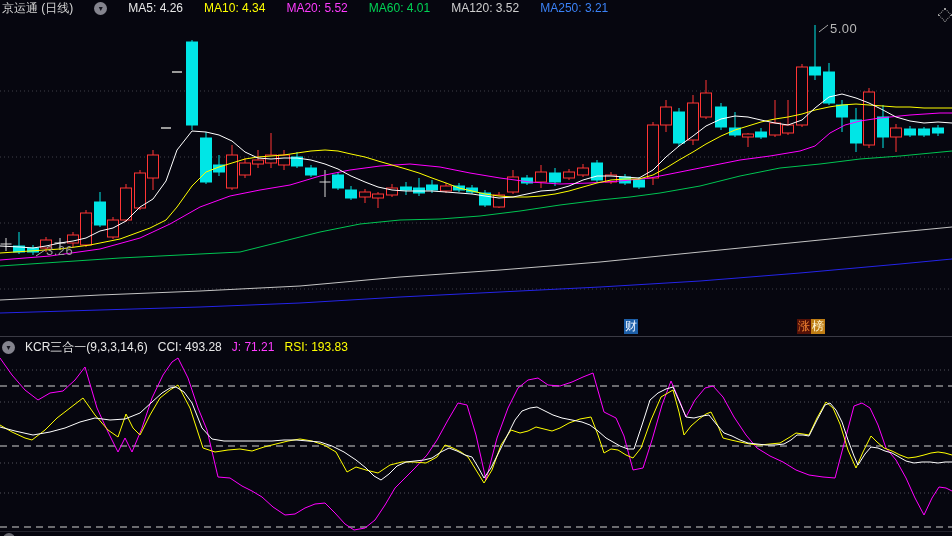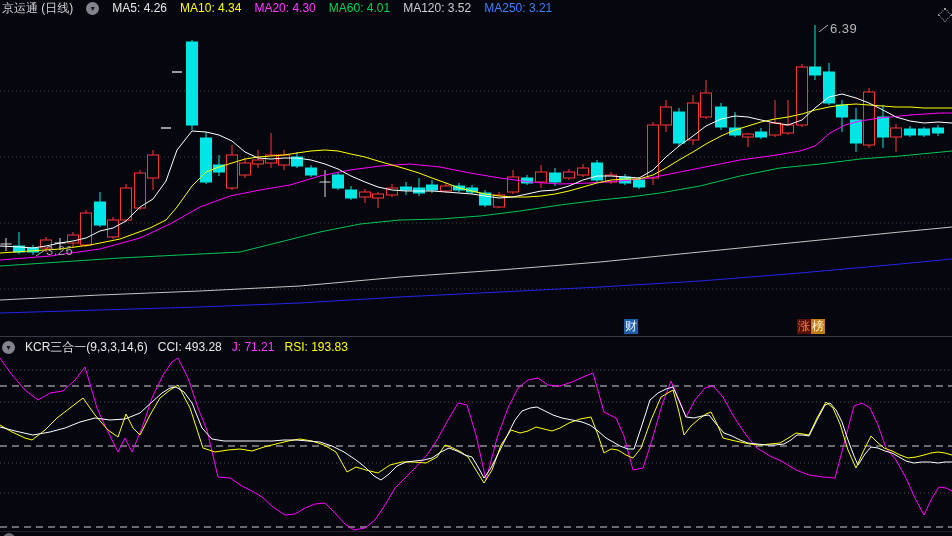--- a/index.html
+++ b/index.html
@@ -1,20 +1,20 @@
 <!DOCTYPE html>
 <html><head>
 <meta charset="utf-8">
 <style>
   html,body{margin:0;padding:0;background:#000;}
   .screen{position:relative;width:952px;height:536px;background:#06060f;overflow:hidden;
           font-family:"Liberation Sans","DejaVu Sans",sans-serif;}
   #chart-svg{position:absolute;left:0;top:0;}
   .hdr{position:absolute;display:flex;align-items:center;font-size:12px;white-space:nowrap;}
-  .hdr-top{left:2px;top:0;height:16px;gap:13px;}
+  .hdr-top{left:2px;top:0;height:16px;gap:21px;}
   .hdr-ind{left:2px;top:339px;height:16px;gap:10px;}
   .title{color:#d6d6d6;}
   .cicon{display:inline-flex;align-items:center;justify-content:center;width:13px;height:13px;
          border-radius:50%;background:#84848e;color:#14141e;font-size:8px;line-height:13px;cursor:pointer;}
   .c-white{color:#e8e8e8;} .c-yellow{color:#ffff00;} .c-magenta{color:#ff3cff;}
   .c-green{color:#00d455;} .c-gray{color:#cfcfcf;} .c-blue{color:#3b82f6;}
   .ann{position:absolute;font-size:13px;letter-spacing:.5px;}
   .ann-high{left:830px;top:21px;color:#b8b8b8;}
   .ann-low{left:46px;top:243px;color:#9a9a9a;}
   .badge{position:absolute;top:319px;height:15px;font-size:12px;line-height:15px;cursor:pointer;}
@@ -195,27 +195,27 @@
       <polyline points="0,358 12,375 25,390 38,400 50,393 63,391 75,380 85,367 97,408 108,432 118,452 125,438 132,452 142,428 152,398 163,375 172,362 178,358 188,378 198,408 207,430 218,477 230,478 242,486 252,491 262,497 273,507 285,515 295,514 305,508 315,504 325,503 335,513 345,524 354,530 365,528 375,520 385,505 395,488 405,478 415,468 427,455 437,440 448,420 458,403 467,405 476,435 486,480 497,438 508,408 518,388 528,380 538,378 548,385 560,386 572,382 583,377 593,373 604,412 616,418 624,436 633,470 643,468 652,440 662,405 671,381 680,402 686,417 695,400 705,388 713,386 723,397 734,417 746,435 757,448 770,456 783,462 796,470 809,475 823,477 835,478 845,440 854,406 862,403 870,408 878,425 886,448 896,460 906,478 915,498 924,515 932,498 939,487 946,488 952,491" fill="none" stroke="#ff00ff" stroke-width="1"></polyline>
       <polyline points="0,425 12,432 25,438 32,440 45,430 57,418 70,408 83,398 95,415 108,430 118,437 126,414 133,428 140,435 150,415 160,398 170,390 178,385 190,408 203,448 215,452 228,450 240,449 252,451 264,447 276,444 288,441 300,439 312,441 324,445 336,452 347,472 356,467 366,470 378,473 390,465 402,462 414,462 426,463 437,457 445,445 453,448 461,452 468,457 476,470 484,483 492,470 501,445 511,430 520,433 528,431 536,427 544,429 552,431 560,428 569,423 580,419 591,417 598,435 604,453 611,449 618,450 626,455 633,458 641,448 651,420 661,397 673,390 679,412 684,435 691,426 699,419 706,414 711,412 718,426 723,438 731,440 740,442 750,444 760,445 770,444 780,443 790,437 796,433 803,434 809,435 817,418 826,402 833,408 840,424 848,450 856,468 863,452 871,436 877,442 884,448 892,451 900,455 908,458 916,457 924,455 931,453 938,452 945,453 952,455" fill="none" stroke="#ffff00" stroke-width="1"></polyline>
       <polyline points="0,427 15,431 33,435 50,432 65,428 80,422 95,418 110,420 125,419 140,413 152,402 162,393 170,388 176,387 184,392 192,403 202,428 212,439 224,441 236,441 248,441 260,441 272,441 284,440 296,440 308,441 320,442 332,446 344,452 356,460 366,468 374,476 381,480 389,474 397,466 406,462 415,461 424,460 432,458 441,452 449,448 457,451 465,455 472,457 478,467 484,478 491,468 499,452 507,436 515,420 522,411 530,408 537,407 545,411 553,415 562,418 572,420 582,422 590,425 598,431 606,438 613,442 620,446 628,449 634,449 642,425 650,400 658,393 666,389 673,387 680,403 686,417 694,418 702,416 709,415 717,425 724,433 732,436 740,440 748,443 757,444 766,445 775,445 784,444 791,440 797,435 803,435 809,436 817,420 825,405 830,403 836,410 842,422 848,440 854,456 858,465 865,454 871,447 878,448 885,451 892,453 899,457 906,461 914,463 922,462 930,462 938,463 945,462 952,462" fill="none" stroke="#ffffff" stroke-width="1"></polyline>
     </svg>
 
   <div class="hdr hdr-top">
     <span class="title">京运通 (日线)</span>
     <span class="cicon">▾</span>
     <span class="c-white">MA5: 4.26</span>
     <span class="c-yellow">MA10: 4.34</span>
-    <span class="c-magenta">MA20: 4.30</span>
+    <span class="c-magenta">MA20: 5.52</span>
     <span class="c-green">MA60: 4.01</span>
     <span class="c-gray">MA120: 3.52</span>
     <span class="c-blue">MA250: 3.21</span>
   </div>
 
-  <span class="ann ann-high">6.39</span>
+  <span class="ann ann-high">5.00</span>
   <span class="ann ann-low">3.26</span>
 
   <div class="badge badge-cai">财</div>
   <div class="badge badge-zh">
     <span class="zh1">涨</span>
     <span class="zh2">榜</span>
   </div>
 
   <div class="divider div1"></div>
 

